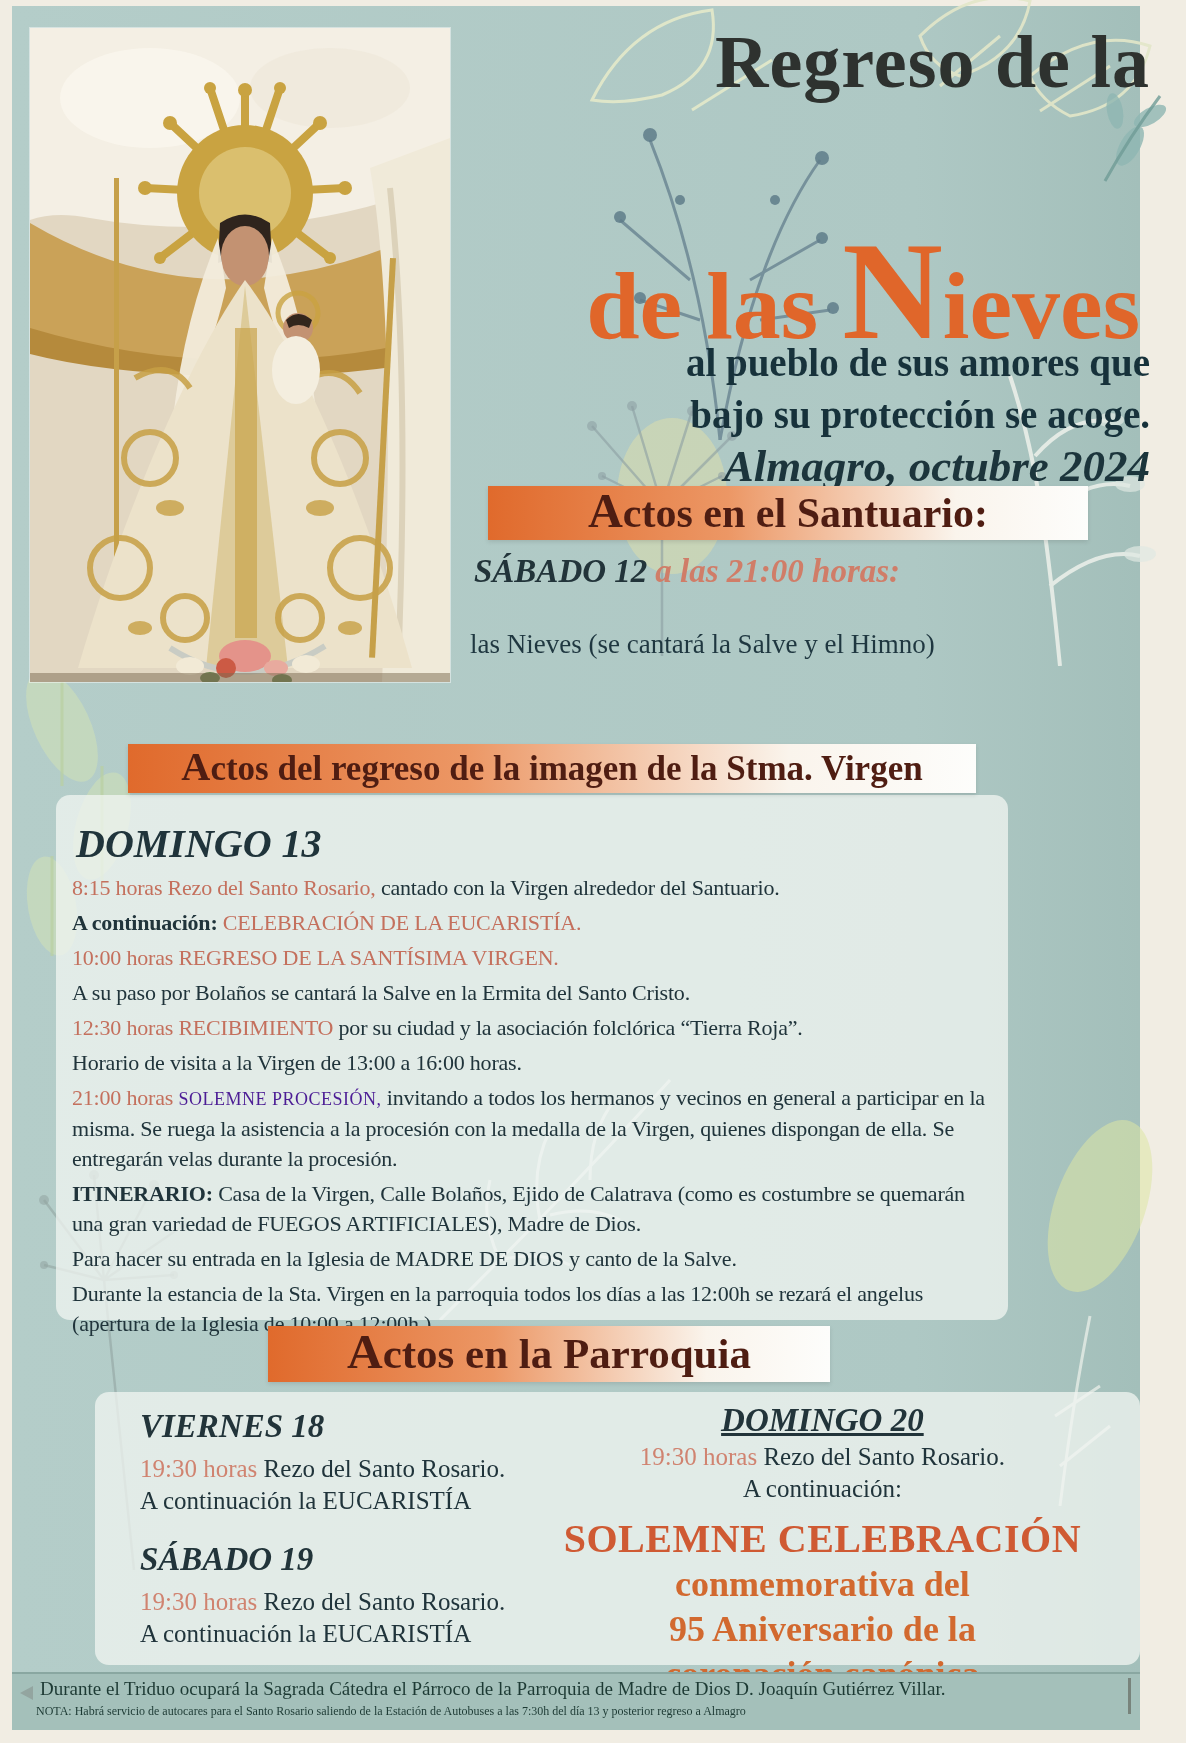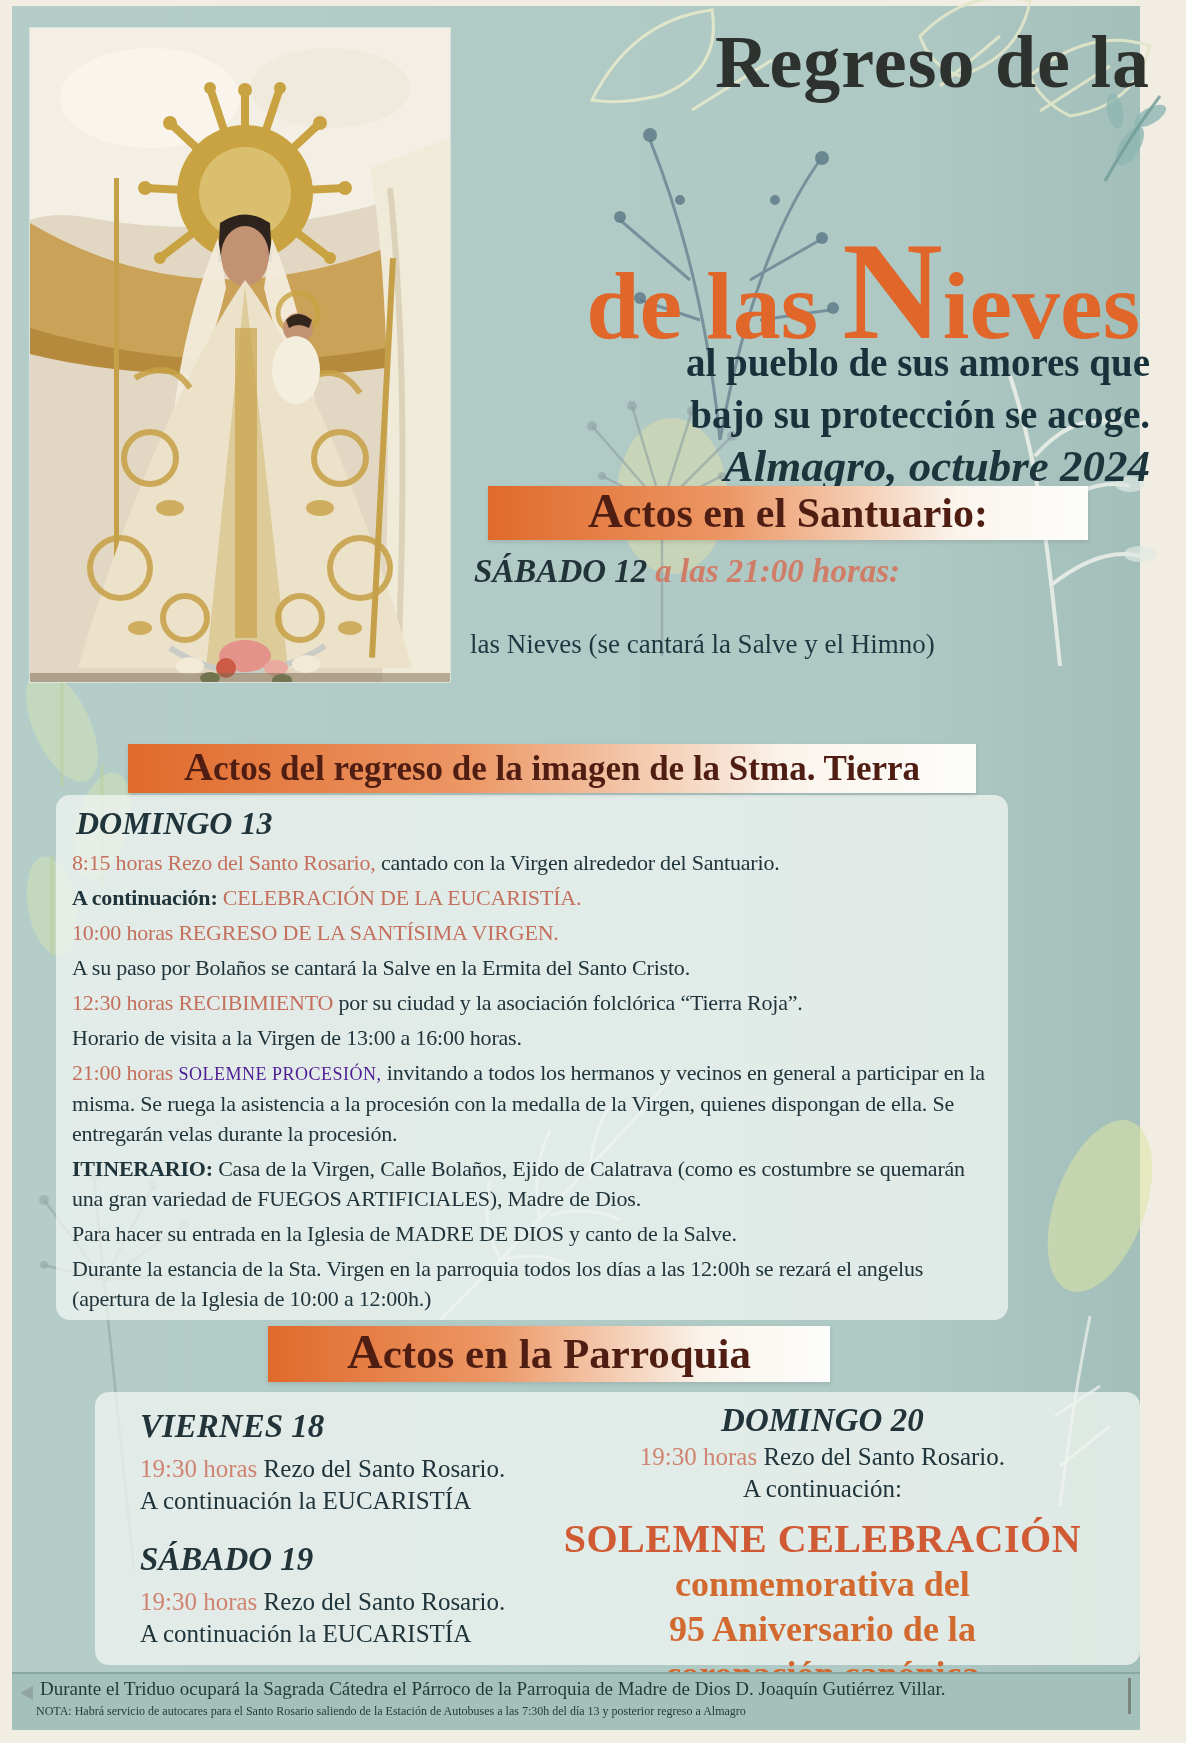--- a/index.html
+++ b/index.html
@@ -37,21 +37,21 @@
   .band-regreso  { left:128px; top:744px; width:848px; height:49px; font-size:35px; line-height:46px; }
   .band-parroquia{ left:268px; top:1326px; width:562px; height:56px; font-size:43px; line-height:52px; }
 
   .sabado-line { left:474px; top:553px; font-size:33px; font-weight:bold; font-style:italic; color:#22343a; }
   .sabado-line .time { color:#d07d68; margin-left:8px; }
   .bajada { left:470px; width:545px; font-size:27px; color:#1f3740; }
   .baj1 { top:590px; } .baj2 { top:629px; }
 
   .panel { background:rgba(242,245,242,0.75); border-radius:14px; z-index:2; box-sizing:border-box; }
   .panel1 { left:56px; top:795px; width:952px; height:525px; padding:6px 14px 0 16px; }
-  .day-heading { font-size:32px; font-style:italic; font-weight:bold; color:#20343b; margin:4px 0 6px 4px; }
+  .day-heading { font-size:40px; font-style:italic; font-weight:bold; color:#20343b; margin:19px 0 6px 4px; }
   .sched { font-size:22px; color:#20343b; margin:5px 0; line-height:30px; letter-spacing:-0.2px; }
   .sched .time  { color:#c4705d; }
   .sched .stitle{ color:#c4705d; }
   .sched .label { font-weight:bold; color:#20343b; }
   .sched .proc  { color:#4c1d95; font-size:18px; letter-spacing:0.5px;text-align:center; }
 
   .panel2 { left:95px; top:1392px; width:1045px; height:273px; display:flex; }
   .col-left  { width:44%; padding:12px 0 0 45px; box-sizing:border-box; }
   .col-right { width:56%; padding:6px 50px 0 0; box-sizing:border-box; text-align:center; }
   .pday { font-size:33px; font-style:italic; font-weight:bold; color:#22343a; margin:4px 0 10px 0; }
@@ -275,21 +275,21 @@
   <div class="abs band band-santuario">
     <span class="band-text">Actos en el Santuario:</span>
   </div>
 
   <div class="abs sabado-line">
     <span>SÁBADO 12</span><span class="time">a las 21:00 horas:</span>
   </div>
   <div class="abs bajada baj2">las Nieves (se cantará la Salve y el Himno)</div>
 
   <div class="abs band band-regreso">
-    <span class="band-text">Actos del regreso de la imagen de la Stma. Tierra</span>
+    <span class="band-text">Actos del regreso de la imagen de la Stma. Virgen</span>
   </div>
 
   <div class="abs panel panel1">
     <div class="day-heading">DOMINGO 13</div>
 
     <p class="sched">
       <span class="time">8:15 horas</span>
       <span class="stitle">Rezo del Santo Rosario,</span>
       <span>cantado con la Virgen alrededor del Santuario.</span>
     </p>
@@ -342,21 +342,21 @@
       </div>
       <div class="pline">A continuación la EUCARISTÍA</div>
       <div class="pday gap">SÁBADO 19</div>
       <div class="pline">
         <span class="time">19:30 horas</span>
         <span>Rezo del Santo Rosario.</span>
       </div>
       <div class="pline">A continuación la EUCARISTÍA</div>
     </div>
     <div class="col-right">
-      <div class="pday" style="margin-bottom:4px;">DOMINGO 20</div>
+      <div class="pday" style="margin-bottom:4px;text-decoration:underline;">DOMINGO 20</div>
       <div class="pline">
         <span class="time">19:30 horas</span>
         <span>Rezo del Santo Rosario.</span>
       </div>
       <div class="pline">A continuación:</div>
       <div class="hl1">SOLEMNE CELEBRACIÓN</div>
       <div class="hl">conmemorativa del</div>
       <div class="hl">95 Aniversario de la</div>
       <div class="hl">coronación canónica</div>
     </div>

